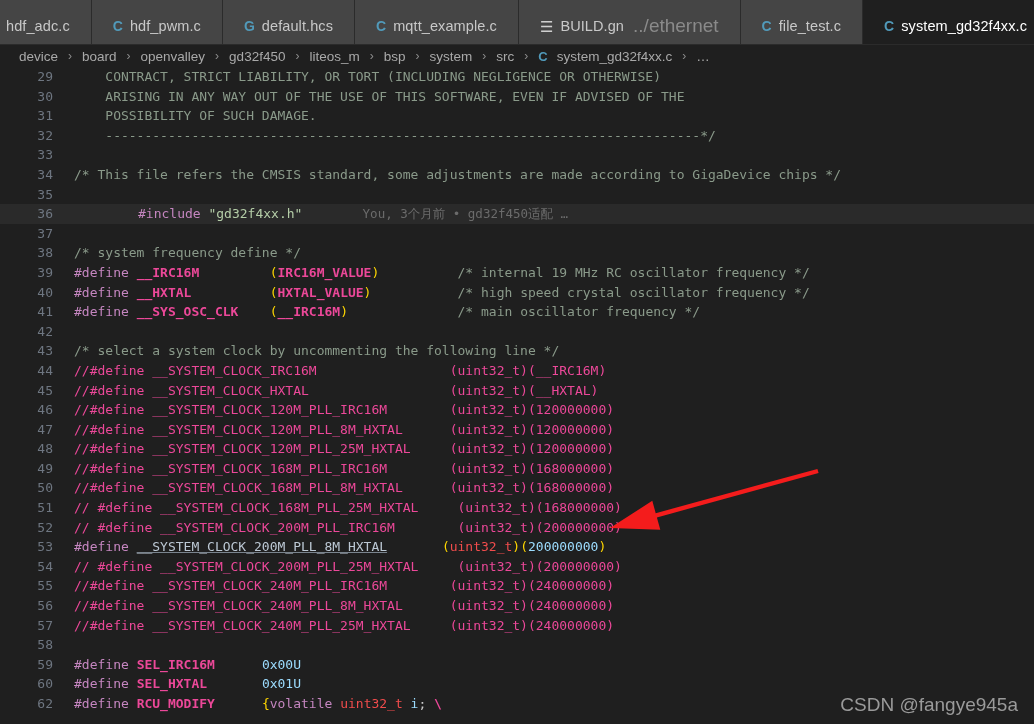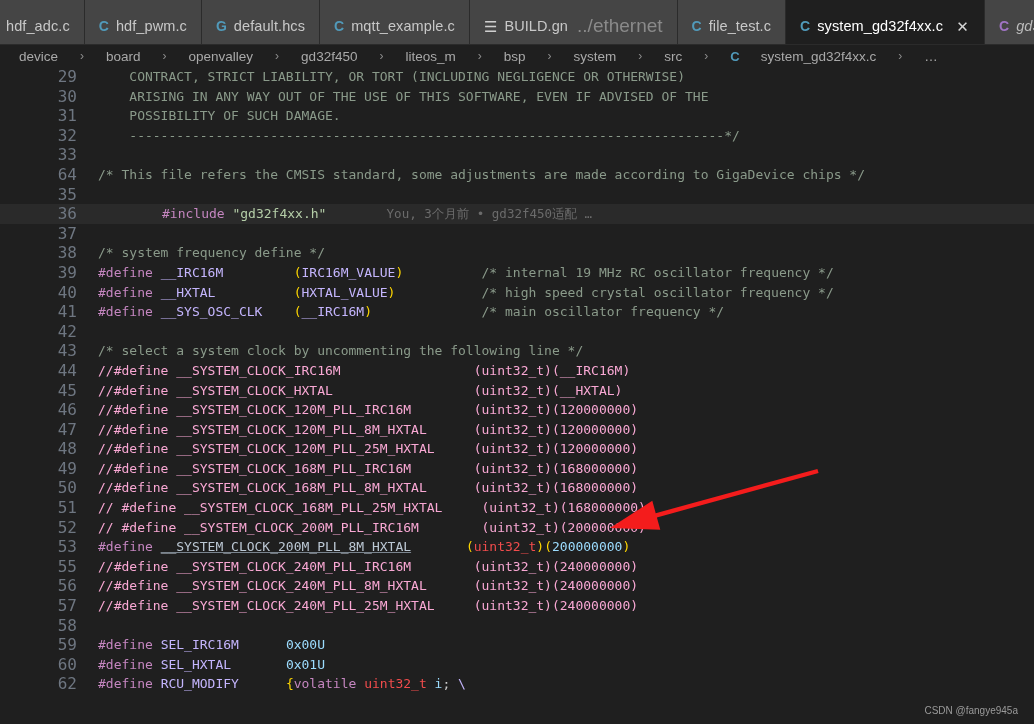--- a/index.html
+++ b/index.html
@@ -10,21 +10,21 @@
   }
   #app{position:relative;width:1034px;height:724px;background:#1f1f1f;}
 
   
   .tabbar{
     display:flex;height:44px;background:#181818;
     border-bottom:1px solid #2b2b2b;overflow:hidden;
   }
   .tab{
     display:flex;align-items:center;gap:7px;
-    padding:0 14px;height:52px;box-sizing:border-box;
+    padding:0 21px;height:52px;box-sizing:border-box;
     background:#454545;color:#c8c8c8;
     font-size:14.5px;white-space:nowrap;
     border-right:1px solid #2b2b2b;
     position:relative;flex:0 0 auto;
   }
   .tab.active{background:#1f1f1f;color:#ffffff;}
   .tab.clipped{padding-left:6px;}
   .tab .ficon{font-size:14px;font-weight:bold;line-height:1;}
   .ficon.c-blue{color:#519aba;}
   .ficon.c-purple{color:#a074c4;}
@@ -34,21 +34,21 @@
   .tab .tdesc{color:#8a8a8a;font-size:19px;margin-left:2px;}
   .tab.italic .tname{font-style:italic;color:#bdbdbd;}
   .tab .closex{
     margin-left:5px;color:#d6d6d6;font-size:15px;line-height:1;
     width:15px;text-align:center;
   }
 
   
   .breadcrumb{
     height:22px;display:flex;align-items:center;
-    background:#1f1f1f;padding-left:18px;gap:16px;
+    background:#1f1f1f;padding-left:18px;gap:4px;
     font-size:13.5px;color:#a9a9a9;white-space:nowrap;
   }
   .crumb{padding:0 1px;}
   .sep{color:#8c8c8c;padding:0 5px;font-size:12px;}
   .crumb.fileicon{color:#519aba;font-weight:bold;font-size:13px;padding-right:4px;}
   .crumb.dots{color:#a9a9a9;letter-spacing:1px;}
 
   
   .editor{
     position:relative;background:#1f1f1f;
@@ -56,48 +56,47 @@
     font-family:"DejaVu Sans Mono","Liberation Mono",monospace;
     font-size:13px;
   }
   .row{
     display:flex;height:19.6px;line-height:19.6px;
     white-space:pre;align-items:stretch;
   }
   .row.hl{background:#2a2a2a;gap:32px;}
   .ln{
     width:53px;min-width:53px;text-align:right;
-    color:#6e7681;font-size:16px;padding-right:0px;
+    color:#6e7681;font-size:13px;padding-right:0px;
     user-select:none;
-    padding-left:24px;
   }
   .fold{width:21px;min-width:21px;color:#6e7681;font-size:11px;text-align:center;}
   .code{flex:1;white-space:pre;color:#cccccc;position:relative;}
 
   
   .k-pre   {color:#c586c0;}              
   .k-str   {color:#b5cea8;}              
   .k-cmt   {color:#8a9a8a;}              
-  .k-cmtg  {color:#f9a8d4;}              
-  .k-macro {color:#c4b5fd;}              
+  .k-cmtg  {color:#ec4899;}              
+  .k-macro {color:#ec4899;font-weight:bold;}              
   .k-mac2  {color:#bcc8d4;text-decoration:underline;text-decoration-color:#7a848e;}
   .k-type  {color:#f14c4c;}              
   .k-num   {color:#9cdcfe;}              
   .k-par-y {color:#ffd700;}              
   .k-plain {color:#cccccc;}
   .k-ident {color:#9cdcfe;}
   .blame   {color:#6b6b6b;font-size:12.5px;}
 
   
   .arrow{position:absolute;left:0;top:0;pointer-events:none;}
 
   
   .watermark{
     position:absolute;right:16px;bottom:8px;
-    color:#9a9a9a;font-size:10px;
+    color:#9a9a9a;font-size:19px;
     font-family:"Liberation Sans","DejaVu Sans",sans-serif;
   }
 </style>
 </head>
 <body>
 
 <div id="app">
 
   <div class="tabbar" id="tabbar">
       <div class="tab clipped">
@@ -157,40 +156,41 @@
       <span class="sep">›</span>
       <span class="crumb dots">…</span>
     </div>
 
   <div class="editor" id="editor">
       <div class="row"><div class="ln">29</div><div class="fold"></div><div class="code"><span class="k-cmt">    CONTRACT, STRICT LIABILITY, OR TORT (INCLUDING NEGLIGENCE OR OTHERWISE)</span></div></div>
       <div class="row"><div class="ln">30</div><div class="fold"></div><div class="code"><span class="k-cmt">    ARISING IN ANY WAY OUT OF THE USE OF THIS SOFTWARE, EVEN IF ADVISED OF THE</span></div></div>
       <div class="row"><div class="ln">31</div><div class="fold"></div><div class="code"><span class="k-cmt">    POSSIBILITY OF SUCH DAMAGE.</span></div></div>
       <div class="row"><div class="ln">32</div><div class="fold"></div><div class="code"><span class="k-cmt">    ----------------------------------------------------------------------------*/</span></div></div>
       <div class="row"><div class="ln">33</div><div class="fold"></div><div class="code"></div></div>
-      <div class="row"><div class="ln">64</div><div class="fold"></div><div class="code"><span class="k-cmt">/* This file refers the CMSIS standard, some adjustments are made according to GigaDevice chips */</span></div></div>
+      <div class="row"><div class="ln">34</div><div class="fold"></div><div class="code"><span class="k-cmt">/* This file refers the CMSIS standard, some adjustments are made according to GigaDevice chips */</span></div></div>
       <div class="row"><div class="ln">35</div><div class="fold"></div><div class="code"></div></div>
       <div class="row hl"><div class="ln">36</div><div class="fold"></div><div class="code"><span class="k-pre">#include </span><span class="k-str">"gd32f4xx.h"</span><span class="blame">        </span><span class="blame">You, 3个月前 • gd32f450适配 …</span></div></div>
       <div class="row"><div class="ln">37</div><div class="fold"></div><div class="code"></div></div>
       <div class="row"><div class="ln">38</div><div class="fold"></div><div class="code"><span class="k-cmt">/* system frequency define */</span></div></div>
       <div class="row"><div class="ln">39</div><div class="fold"></div><div class="code"><span class="k-pre">#define </span><span class="k-macro">__IRC16M         </span><span class="k-par-y">(</span><span class="k-macro">IRC16M_VALUE</span><span class="k-par-y">)</span><span class="k-plain">          </span><span class="k-cmt">/* internal 19 MHz RC oscillator frequency */</span></div></div>
       <div class="row"><div class="ln">40</div><div class="fold"></div><div class="code"><span class="k-pre">#define </span><span class="k-macro">__HXTAL          </span><span class="k-par-y">(</span><span class="k-macro">HXTAL_VALUE</span><span class="k-par-y">)</span><span class="k-plain">           </span><span class="k-cmt">/* high speed crystal oscillator frequency */</span></div></div>
       <div class="row"><div class="ln">41</div><div class="fold"></div><div class="code"><span class="k-pre">#define </span><span class="k-macro">__SYS_OSC_CLK    </span><span class="k-par-y">(</span><span class="k-macro">__IRC16M</span><span class="k-par-y">)</span><span class="k-plain">              </span><span class="k-cmt">/* main oscillator frequency */</span></div></div>
       <div class="row"><div class="ln">42</div><div class="fold"></div><div class="code"></div></div>
       <div class="row"><div class="ln">43</div><div class="fold"></div><div class="code"><span class="k-cmt">/* select a system clock by uncommenting the following line */</span></div></div>
       <div class="row"><div class="ln">44</div><div class="fold"></div><div class="code"><span class="k-cmtg">//#define __SYSTEM_CLOCK_IRC16M                 (uint32_t)(__IRC16M)</span></div></div>
       <div class="row"><div class="ln">45</div><div class="fold"></div><div class="code"><span class="k-cmtg">//#define __SYSTEM_CLOCK_HXTAL                  (uint32_t)(__HXTAL)</span></div></div>
       <div class="row"><div class="ln">46</div><div class="fold"></div><div class="code"><span class="k-cmtg">//#define __SYSTEM_CLOCK_120M_PLL_IRC16M        (uint32_t)(120000000)</span></div></div>
       <div class="row"><div class="ln">47</div><div class="fold"></div><div class="code"><span class="k-cmtg">//#define __SYSTEM_CLOCK_120M_PLL_8M_HXTAL      (uint32_t)(120000000)</span></div></div>
       <div class="row"><div class="ln">48</div><div class="fold"></div><div class="code"><span class="k-cmtg">//#define __SYSTEM_CLOCK_120M_PLL_25M_HXTAL     (uint32_t)(120000000)</span></div></div>
       <div class="row"><div class="ln">49</div><div class="fold"></div><div class="code"><span class="k-cmtg">//#define __SYSTEM_CLOCK_168M_PLL_IRC16M        (uint32_t)(168000000)</span></div></div>
       <div class="row"><div class="ln">50</div><div class="fold"></div><div class="code"><span class="k-cmtg">//#define __SYSTEM_CLOCK_168M_PLL_8M_HXTAL      (uint32_t)(168000000)</span></div></div>
       <div class="row"><div class="ln">51</div><div class="fold"></div><div class="code"><span class="k-cmtg">// #define __SYSTEM_CLOCK_168M_PLL_25M_HXTAL     (uint32_t)(168000000)</span></div></div>
       <div class="row"><div class="ln">52</div><div class="fold"></div><div class="code"><span class="k-cmtg">// #define __SYSTEM_CLOCK_200M_PLL_IRC16M        (uint32_t)(200000000)</span></div></div>
       <div class="row"><div class="ln">53</div><div class="fold"></div><div class="code"><span class="k-pre">#define </span><span class="k-mac2">__SYSTEM_CLOCK_200M_PLL_8M_HXTAL</span><span class="k-plain">       </span><span class="k-par-y">(</span><span class="k-type">uint32_t</span><span class="k-par-y">)</span><span class="k-par-y">(</span><span class="k-num">200000000</span><span class="k-par-y">)</span></div></div>
+      <div class="row"><div class="ln">54</div><div class="fold"></div><div class="code"><span class="k-cmtg">// #define __SYSTEM_CLOCK_200M_PLL_25M_HXTAL     (uint32_t)(200000000)</span></div></div>
       <div class="row"><div class="ln">55</div><div class="fold"></div><div class="code"><span class="k-cmtg">//#define __SYSTEM_CLOCK_240M_PLL_IRC16M        (uint32_t)(240000000)</span></div></div>
       <div class="row"><div class="ln">56</div><div class="fold"></div><div class="code"><span class="k-cmtg">//#define __SYSTEM_CLOCK_240M_PLL_8M_HXTAL      (uint32_t)(240000000)</span></div></div>
       <div class="row"><div class="ln">57</div><div class="fold"></div><div class="code"><span class="k-cmtg">//#define __SYSTEM_CLOCK_240M_PLL_25M_HXTAL     (uint32_t)(240000000)</span></div></div>
       <div class="row"><div class="ln">58</div><div class="fold"></div><div class="code"></div></div>
       <div class="row"><div class="ln">59</div><div class="fold"></div><div class="code"><span class="k-pre">#define </span><span class="k-macro">SEL_IRC16M</span><span class="k-plain">      </span><span class="k-num">0x00U</span></div></div>
       <div class="row"><div class="ln">60</div><div class="fold"></div><div class="code"><span class="k-pre">#define </span><span class="k-macro">SEL_HXTAL</span><span class="k-plain">       </span><span class="k-num">0x01U</span></div></div>
       <div class="row"><div class="ln">62</div><div class="fold"></div><div class="code"><span class="k-pre">#define </span><span class="k-macro">RCU_MODIFY</span><span class="k-plain">      </span><span class="k-par-y">{</span><span class="k-pre">volatile </span><span class="k-type">uint32_t</span><span class="k-ident"> i</span><span class="k-plain">; </span><span class="k-macro">\</span></div></div>
     </div>
 
   <svg class="arrow" width="1034" height="724">

